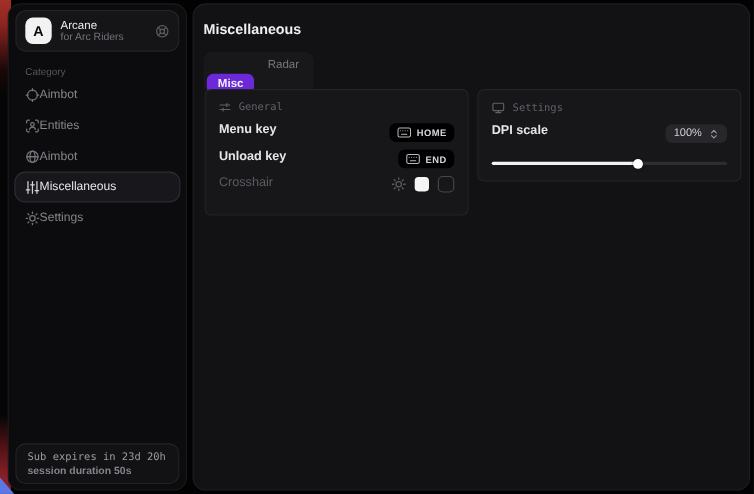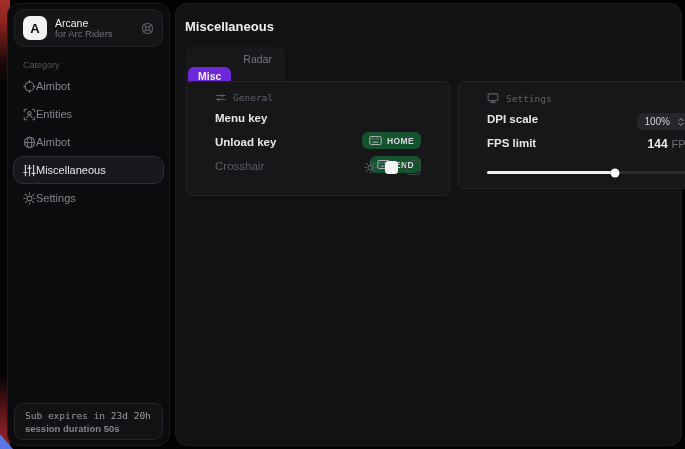--- a/index.html
+++ b/index.html
@@ -50,30 +50,30 @@
   .footer-line2 { font-size:9.5px; font-weight:bold; color:#84848c; white-space:nowrap; }
 
   
   .page-title { position:absolute; left:9px; top:15px; font-size:13px; font-weight:bold; color:#f0f0f2; }
   .tabs { position:absolute; left:9px; top:43px; display:inline-flex; gap:2px;
     background:#18181b; border-radius:8px; padding:3px; }
   .tab { font-size:10.5px; padding:3px 10px; border-radius:6px; color:#76767e; cursor:default; }
   .tab.active { background:#6d28d9; color:#f0f0f2; font-weight:bold;margin-top:17px; }
 
   .cards { position:absolute; left:10px; top:77px; display:flex; gap:8px; align-items:flex-start; }
-  .card { width:264px; background:#17171a; border:1px solid #242428; border-radius:6px;
-    padding:10px 28px 11px; }
+  .card { width:240px; background:#17171a; border:1px solid #242428; border-radius:6px;
+    padding:10px 12px 11px; }
   .card-header { display:flex; align-items:center; gap:7px; color:#60606a;
     font-family:"DejaVu Sans Mono", monospace; font-size:9.5px; margin-bottom:9px; }
   .row { display:flex; align-items:flex-start; justify-content:space-between; height:24px; }
   .row-label { font-size:11.5px; font-weight:bold; color:#e6e6ea; }
   .row-label.dim { color:#5b5b63; font-weight:normal; }
 
-  .keybind-btn { display:inline-flex; align-items:center; gap:5px; background:#14532d;
-    border-radius:6px; padding:3px 7px; color:#b9b9c0;margin-top:20px; }
+  .keybind-btn { display:inline-flex; align-items:center; gap:5px; background:#000000;
+    border-radius:6px; padding:3px 7px; color:#b9b9c0; }
   .keybind-btn .key-text { font-size:8.5px; font-weight:bold; letter-spacing:0.4px; color:#d6d6dc; }
 
   .crosshair-controls { display:inline-flex; align-items:center; gap:8px; }
   .crosshair-gear { display:flex; color:#5b5b63; }
   .swatch { width:13px; height:13px; border-radius:3.5px; }
   .checkbox { width:15px; height:15px; border:1.5px solid #47474e; border-radius:4.5px; background:transparent; }
 
   .select-btn { display:inline-flex; align-items:center; gap:6px; background:#26262b;
     border-radius:6px; padding:3px 7px; }
   .select-btn .select-value { font-size:10px; color:#cfcfd5; }
@@ -297,27 +297,20 @@
           <span class="select-value">100%</span>
           <span class="select-icon">
             <svg width="10" height="10" viewBox="0 0 16 16" fill="none" stroke="currentColor" stroke-width="1.6" stroke-linecap="round" stroke-linejoin="round">
               <path d="M4.5 6 L8 2.5 L11.5 6"></path>
                 <path d="M4.5 10 L8 13.5 L11.5 10"></path>
             </svg>
           </span>
         </span>
       </div>
 
-      <div class="row">
-        <span class="row-label">FPS limit</span>
-        <span class="fps-value">
-          <span class="fps-num">144</span>
-          <span class="fps-unit">FPS</span>
-        </span>
-      </div>
 
       <div class="slider">
         <div class="slider-track"></div>
         <div class="slider-fill" style="width: 62%;"></div>
         <div class="slider-thumb" style="left: 62%;"></div>
       </div>
     </div>
 
   </div>
 </div>

